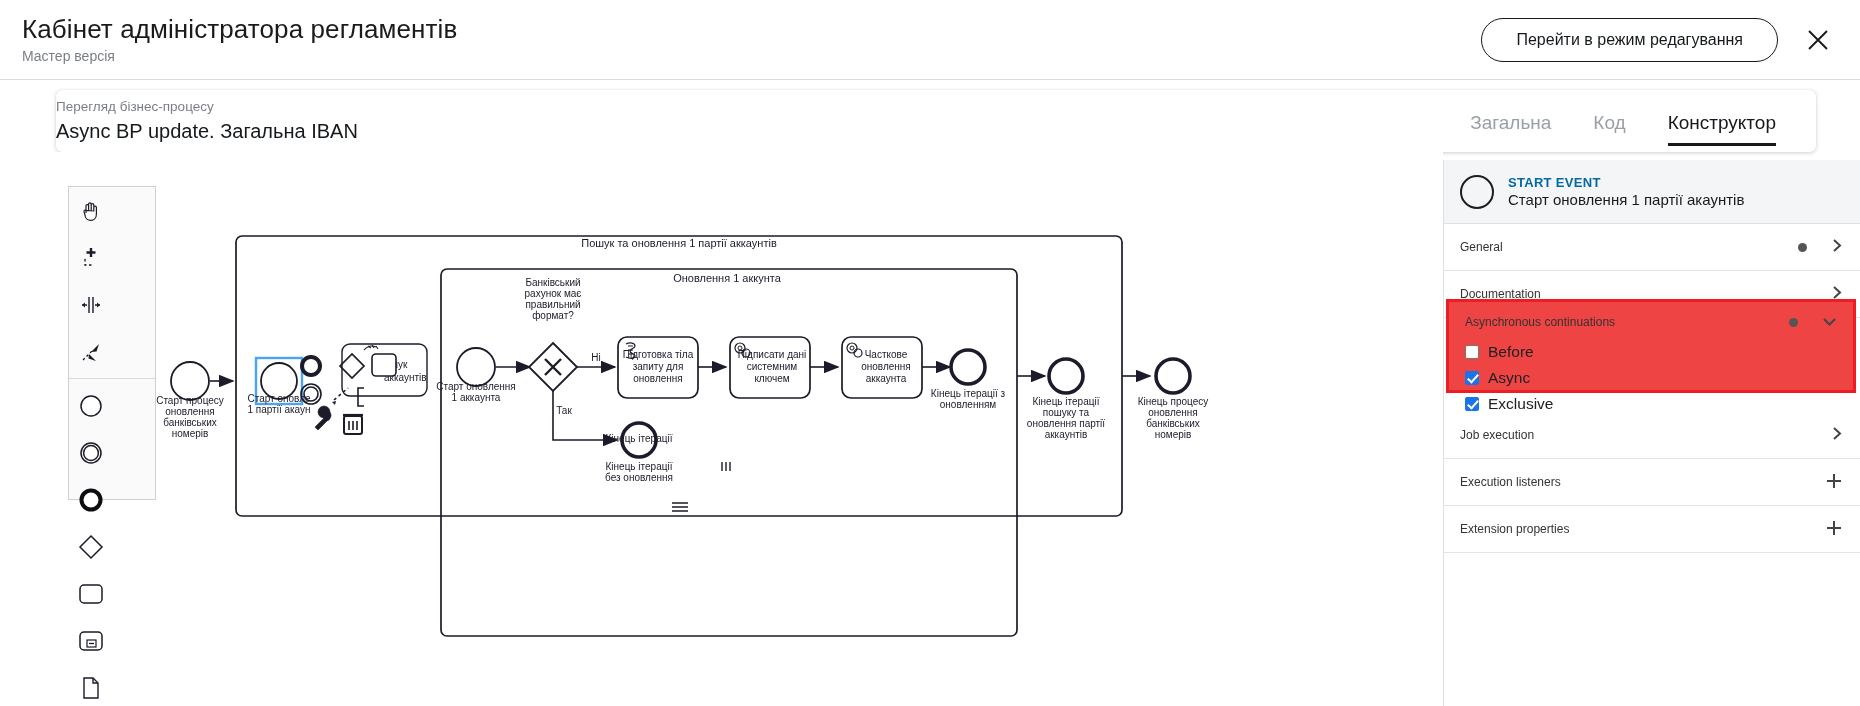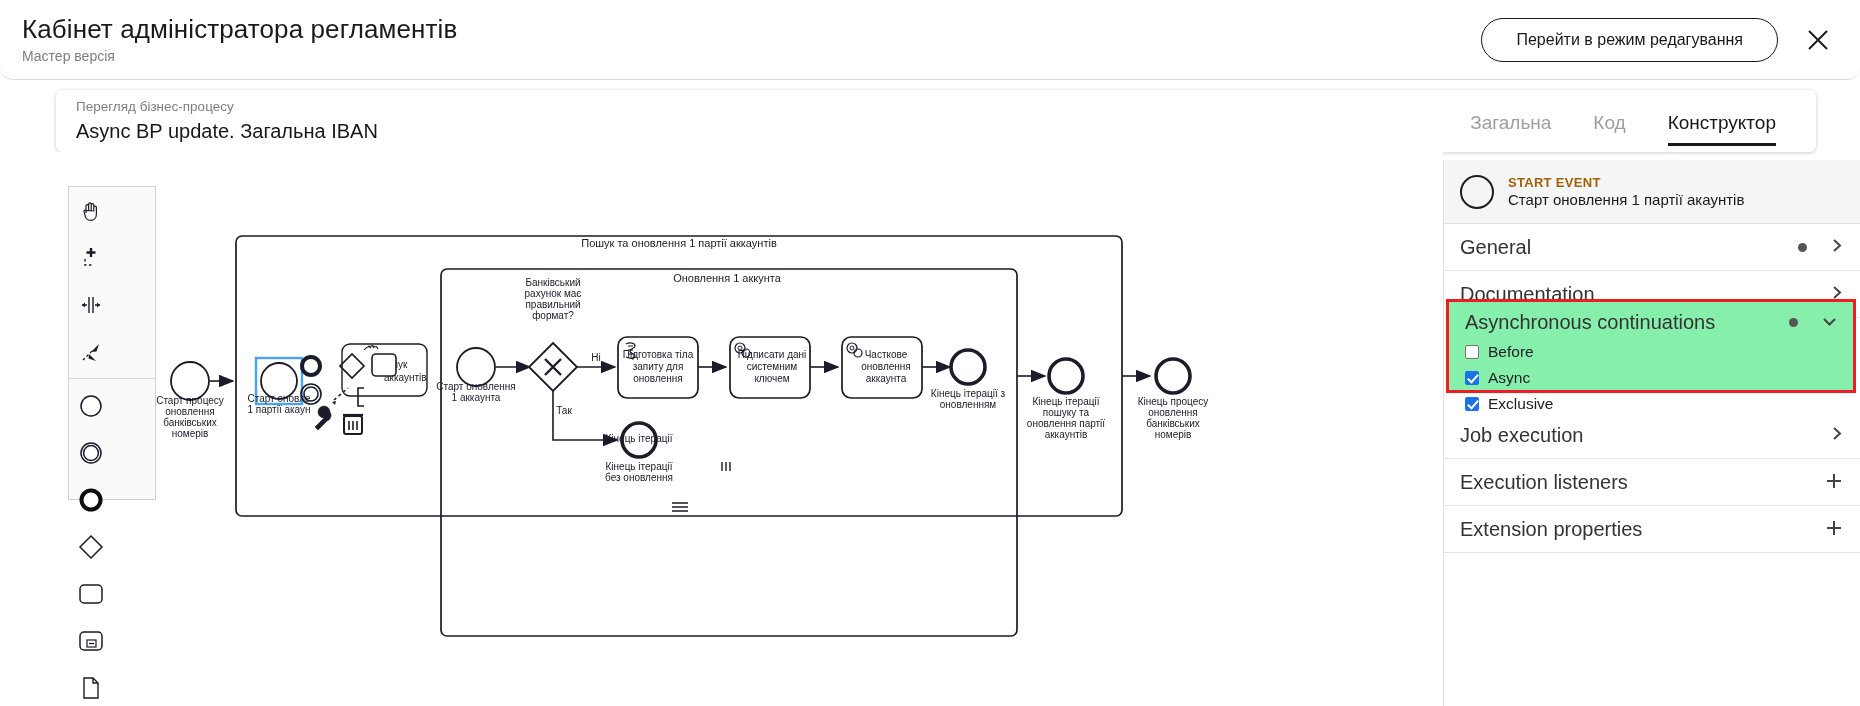--- a/index.html
+++ b/index.html
@@ -8,42 +8,42 @@
     width:1860px; height:706px; overflow:hidden;
     font-family:"Liberation Sans", sans-serif;
     background:#ffffff; color:#202124;
     position:relative;
   }
 
   
   .app-header{
     position:absolute; left:0; top:0; width:1860px; height:80px;
     background:#fff; border-bottom:1px solid #dcdcdc;
-    display:flex; align-items:center;border-radius:13px;
+    display:flex; align-items:center;
   }
   .app-header .titles{ margin-left:22px; }
   .app-title{ font-size:26px; font-weight:400; color:#1a1a1a; letter-spacing:.1px; line-height:1.15; }
   .app-subtitle{ font-size:14px; color:#7a7f85; margin-top:4px; }
   .header-right{ margin-left:auto; display:flex; align-items:center; gap:24px; margin-right:26px; }
   .edit-mode-btn{
     border:1.6px solid #15191c; border-radius:26px; background:#fff;
     height:44px; padding:0 34px; font-size:16px; color:#15191c;
     font-family:"Liberation Sans", sans-serif; cursor:pointer;
     display:flex; align-items:center; justify-content:center;
   }
   .close-x{ width:32px; height:32px; cursor:pointer; display:flex; align-items:center; justify-content:center; }
 
   
   .bp-card{
     position:absolute; left:56px; top:90px; width:1760px; height:62px;
     background:#fff; border-radius:6px;
     box-shadow:0 1px 4px rgba(0,0,0,.18), 0 0 1px rgba(0,0,0,.12);
     display:flex; align-items:center;
   }
-  .bp-card .left{ margin-left:20px; }
+  .bp-card .left{ }
   .bp-eyebrow{ font-size:13.5px; color:#7a7f85; line-height:1.2; }
   .bp-name{ font-size:20px; color:#15191c; margin-top:3px; line-height:1.2; }
   .bp-tabs{ margin-left:auto; display:flex; align-items:flex-end; gap:42px; margin-right:40px; height:100%; padding-bottom:6px; }
   .bp-tab{
     font-size:19px; color:#9aa0a6; cursor:pointer; padding-bottom:8px;
     border-bottom:3px solid transparent; line-height:1.2;
   }
   .bp-tab.active{ color:#15191c; border-bottom-color:#15191c; }
 
   
@@ -72,35 +72,35 @@
     font-size:15px; color:#2b2b2b;
   }
   .props-head{
     display:flex; align-items:center; gap:14px;
     height:64px; padding:0 16px; background:#f4f5f7; border-bottom:1px solid #e0e0e0;
   }
   .props-head .circ{
     width:34px; height:34px; border:2.4px solid #1d1d1d; border-radius:50%;
     flex:none;
   }
-  .props-head .ttl{ font-size:13px; font-weight:bold; letter-spacing:.3px; color:#a16207; }
+  .props-head .ttl{ font-size:13px; font-weight:bold; letter-spacing:.3px; color:#0369a1; }
   .props-head .sub{ font-size:15px; color:#1a1a1a; margin-top:1px; }
   .grp{
     height:47px; display:flex; align-items:center; padding:0 16px;
     border-bottom:1px solid #e4e4e4; cursor:pointer; position:relative;
   }
-  .grp .label{ font-size:20px; color:#333; }
+  .grp .label{ font-size:12px; color:#333; }
   .grp .dot{ width:9px; height:9px; border-radius:50%; background:#555; margin-left:auto; }
   .grp .chev{ margin-left:auto; color:#444; }
   .grp .dot + .chev{ margin-left:24px; }
   .grp .plus{ margin-left:auto; color:#444; font-size:26px; line-height:1; font-weight:300; }
 
   .async-box{
     position:absolute; left:2px; right:4px; border:3px solid #ee1c23;
-    background:#86efac;
+    background:#ef4444;
   }
   .async-box .grp{ border-bottom:none; }
   .chk-row{ display:flex; align-items:center; gap:9px; padding:0 16px; height:20px; margin-bottom:6px; cursor:pointer; }
   .chk{
     width:14px; height:14px; border:1px solid #767676; border-radius:2px; background:#fff; flex:none;
     position:relative;
   }
   .chk.on{ background:#1a73e8; border-color:#1a73e8; }
   .chk.on:after{
     content:""; position:absolute; left:4px; top:0px; width:4px; height:9px;

